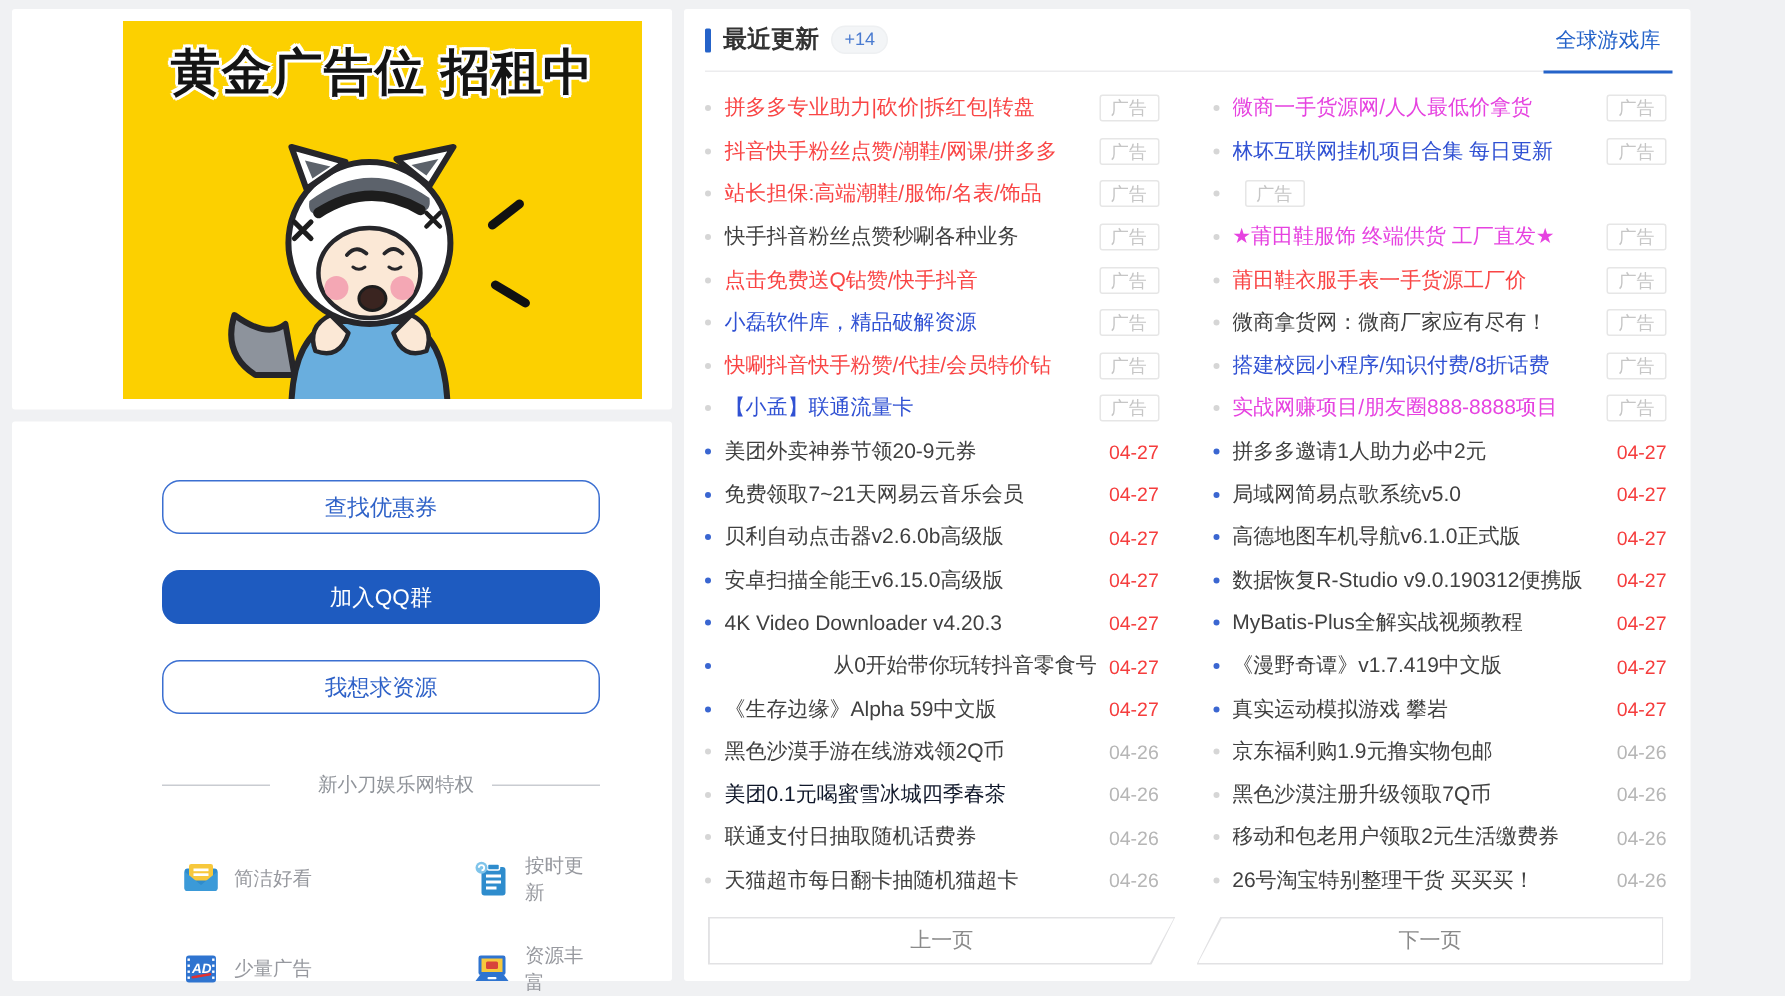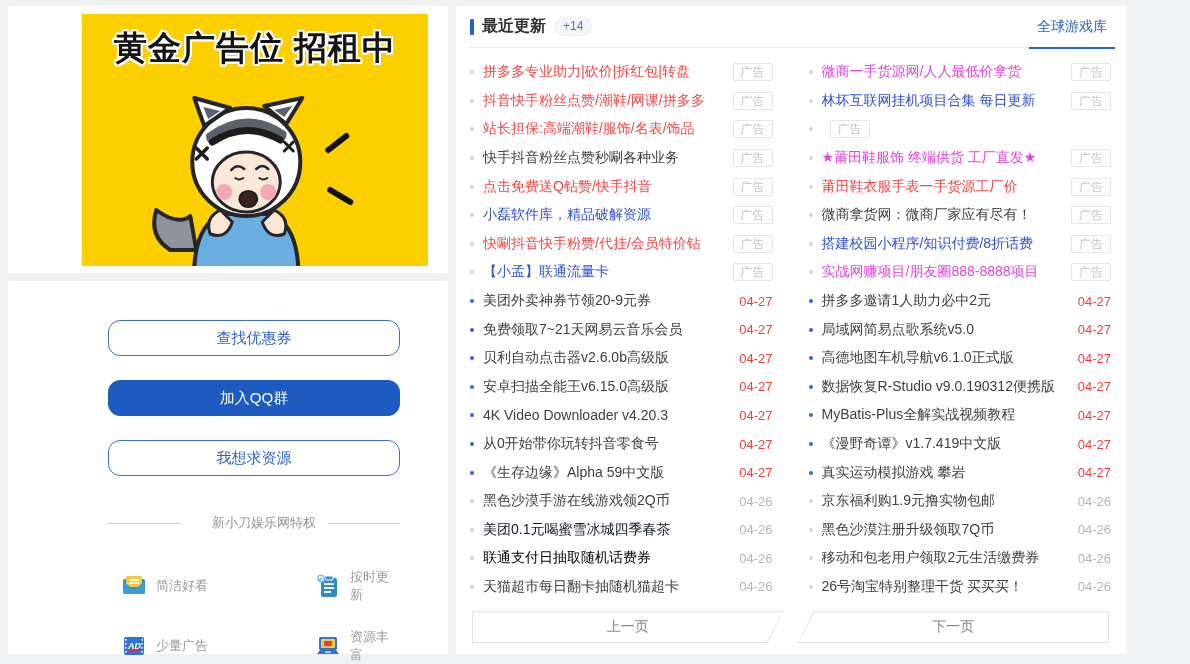--- a/index.html
+++ b/index.html
@@ -275,41 +275,41 @@
     <a class="title" style="color: rgb(64, 64, 64);">安卓扫描全能王v6.15.0高级版</a>
     <span class="meta date recent">04-27</span>
   </div>
           <div class="row">
     <span class="bullet" style="background: rgb(58, 102, 209);"></span>
     <a class="title" style="color: rgb(64, 64, 64);">4K Video Downloader v4.20.3</a>
     <span class="meta date recent">04-27</span>
   </div>
           <div class="row">
     <span class="bullet" style="background: rgb(58, 102, 209);"></span>
-    <a class="title" style="color: rgb(64, 64, 64);">从0开始带你玩转抖音零食号</a>
+    <a class="title" style="color: rgb(64, 64, 64); text-align: right;">从0开始带你玩转抖音零食号</a>
     <span class="meta date recent">04-27</span>
   </div>
           <div class="row">
     <span class="bullet" style="background: rgb(58, 102, 209);"></span>
     <a class="title" style="color: rgb(64, 64, 64);">《生存边缘》Alpha 59中文版</a>
     <span class="meta date recent">04-27</span>
   </div>
           <div class="row">
     <span class="bullet" style="background: rgb(214, 214, 214);"></span>
     <a class="title" style="color: rgb(64, 64, 64);">黑色沙漠手游在线游戏领2Q币</a>
     <span class="meta date old">04-26</span>
   </div>
           <div class="row">
     <span class="bullet" style="background: rgb(214, 214, 214);"></span>
     <a class="title" style="color: #0f172a;">美团0.1元喝蜜雪冰城四季春茶</a>
     <span class="meta date old">04-26</span>
   </div>
           <div class="row">
     <span class="bullet" style="background: rgb(214, 214, 214);"></span>
-    <a class="title" style="color: #000000;">联通支付日抽取随机话费券</a>
+    <a class="title" style="color: #404040;">联通支付日抽取随机话费券</a>
     <span class="meta date old">04-26</span>
   </div>
           <div class="row">
     <span class="bullet" style="background: rgb(214, 214, 214);"></span>
     <a class="title" style="color: rgb(64, 64, 64);">天猫超市每日翻卡抽随机猫超卡</a>
     <span class="meta date old">04-26</span>
   </div>
         </div>
       <div class="list" id="list-right">
           <div class="row">

